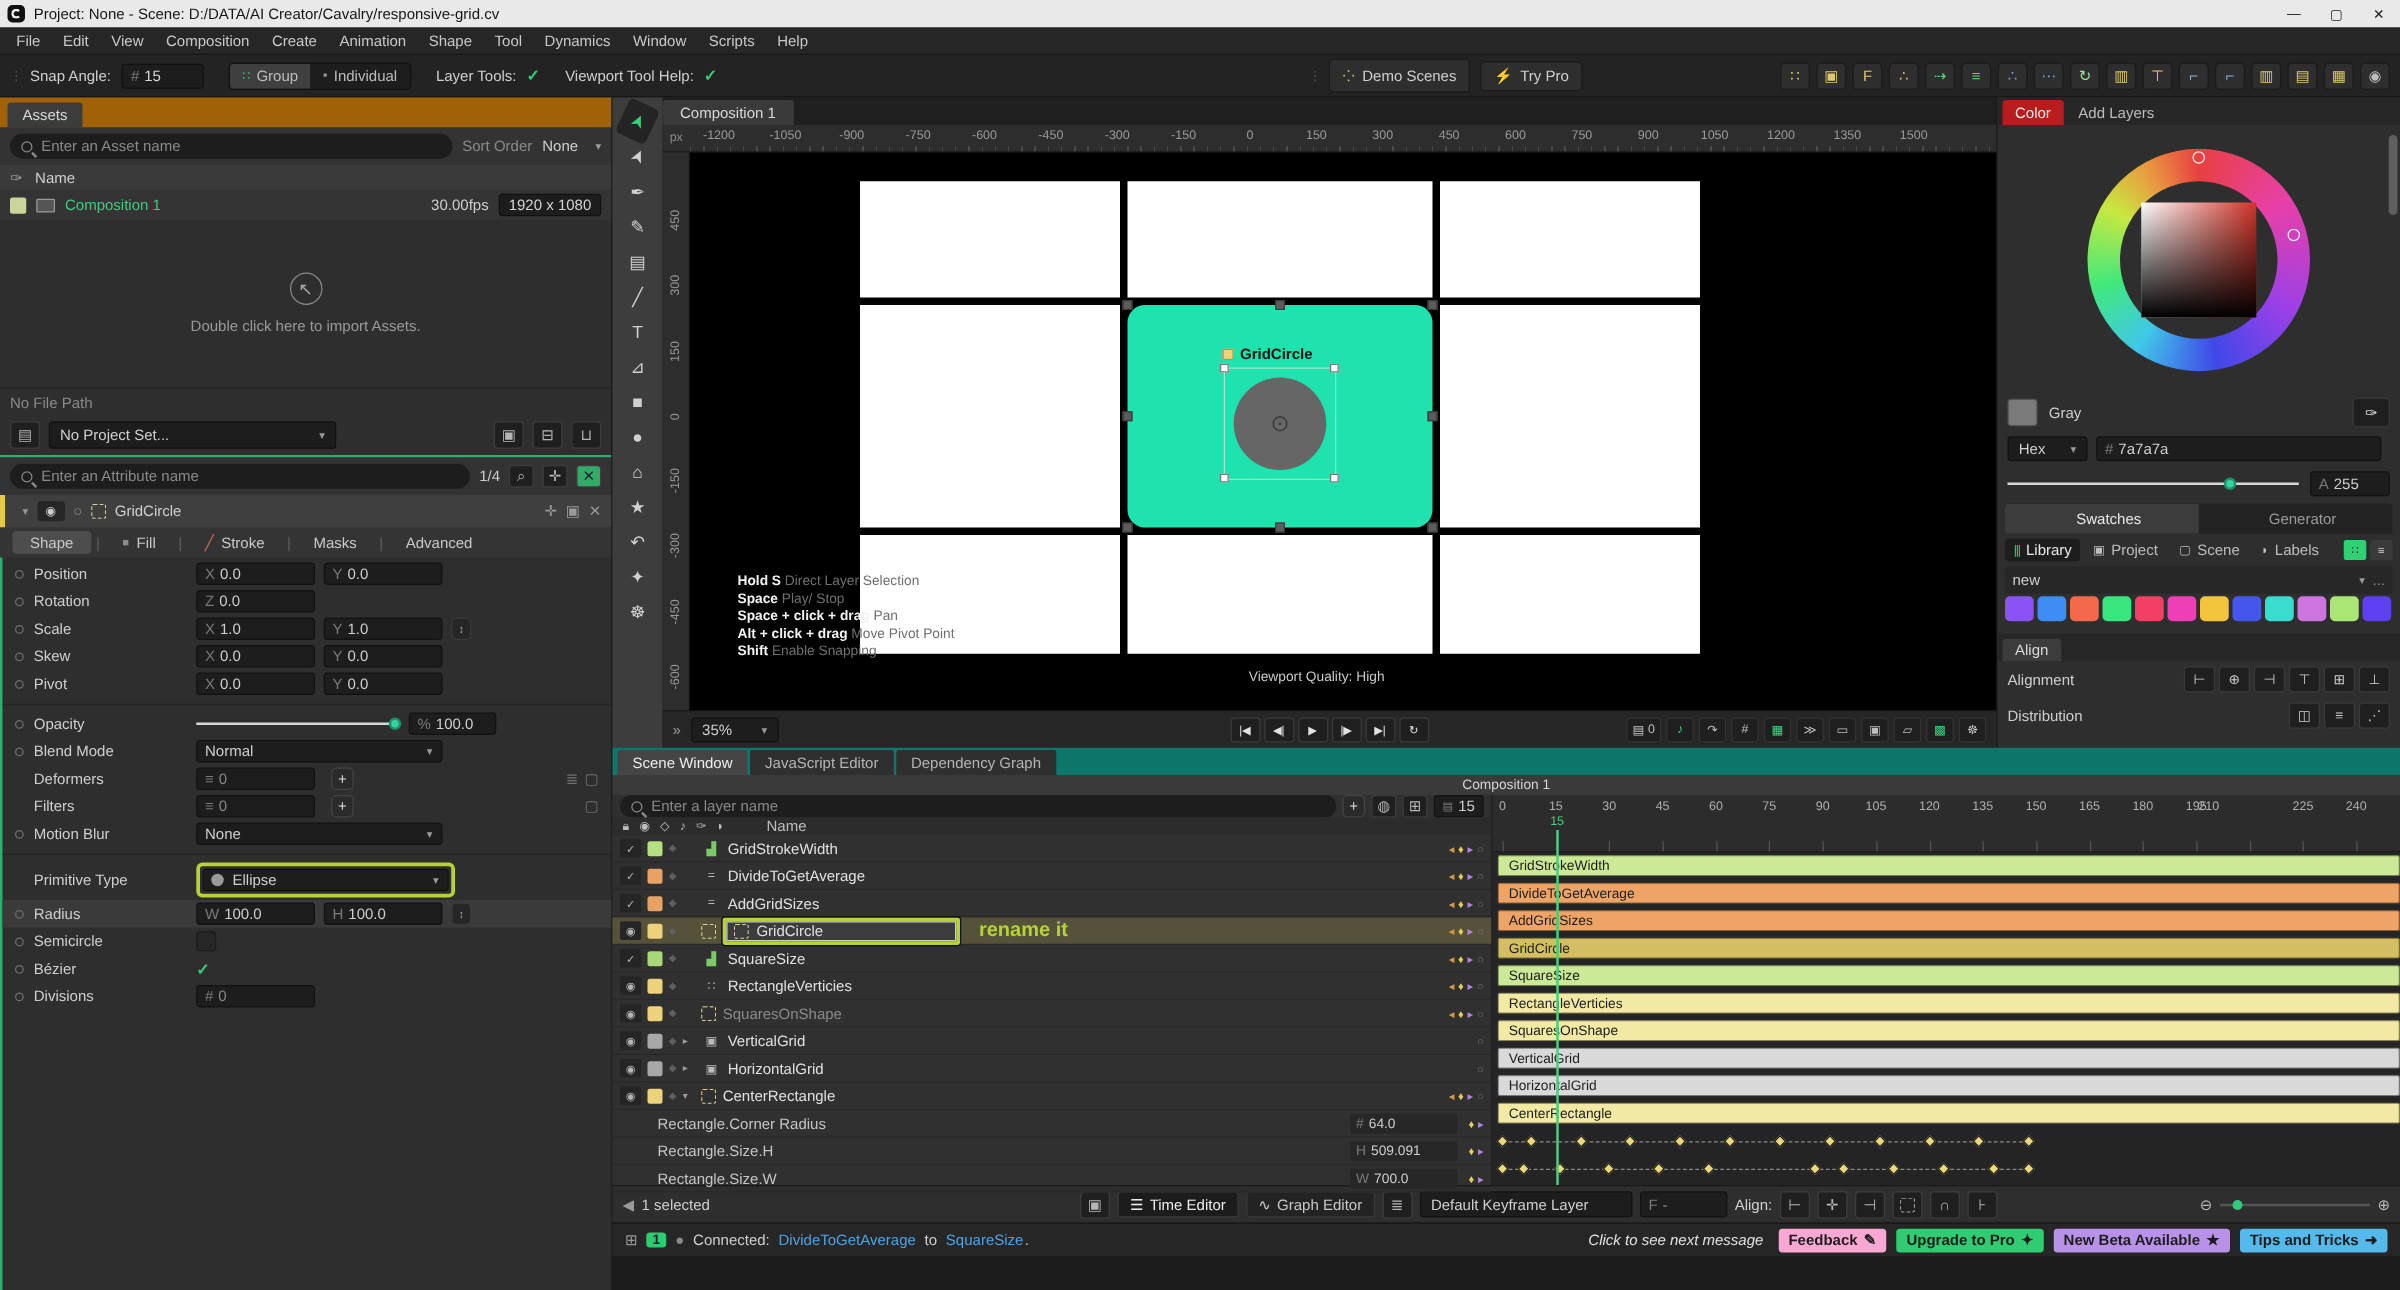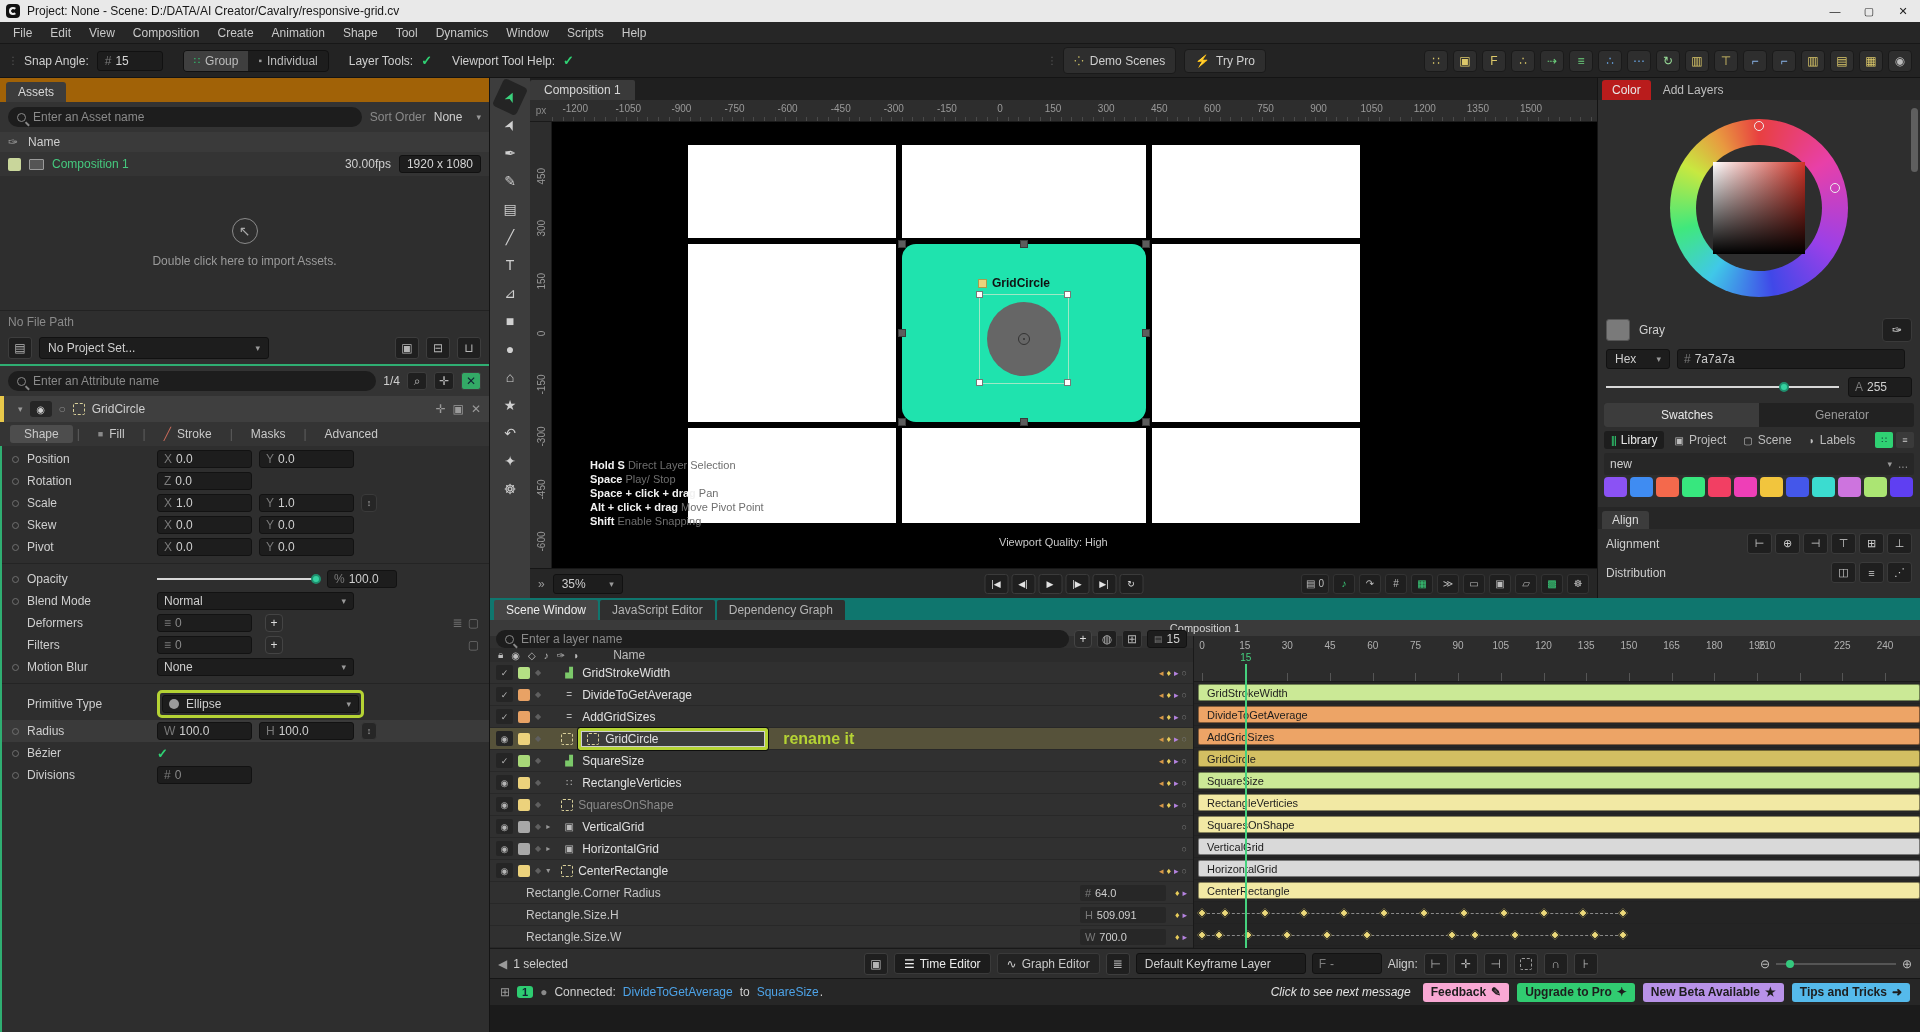--- a/index.html
+++ b/index.html
@@ -156,21 +156,21 @@
   .al-btns { display:flex; gap:3px; margin-left:auto; }
   .al-btn { width:25px; height:21px; background:#1f1f1f; border:1px solid #3a3a3a; border-radius:3px; color:#cfcfcf; display:flex; align-items:center; justify-content:center; font-size:11px; }
   .cp-scroll { position:absolute; right:2px; top:30px; width:7px; height:64px; background:#5f5f5f; border-radius:4px; }
 
   
   .tl-tabs { height:22px; background:#0f766e; display:flex; align-items:flex-end; padding-left:4px; gap:2px; }
   .tl-tab { padding:3px 12px; color:#b5b5b5; background:#2f2f2f; border-radius:2px 2px 0 0; }
   .tl-tab.active { background:#454545; color:#ececec; }
   .tl-comp-header { height:16px; background:#3a3a3a; text-align:center; font-size:11px; color:#d5d5d5; line-height:16px; }
   .tl-body { flex:1; display:flex; min-height:0; }
-  .tl-left { width:704px; display:flex; flex-direction:column; background:#303030; border-right:1px solid #1a1a1a;justify-content:flex-end; }
+  .tl-left { width:704px; display:flex; flex-direction:column; background:#303030; border-right:1px solid #1a1a1a; }
   .tl-controls { height:26px; display:flex; align-items:center; gap:5px; padding:0 6px; }
   .tl-colhead { height:20px; display:flex; align-items:center; gap:8px; padding:0 8px; color:#bdbdbd; background:#2c2c2c; font-size:10px; }
   .tl-colhead .nm { margin-left:26px; font-size:12px; }
   .tl-rows { flex:1; }
   .tl-row { height:22px; display:flex; align-items:center; gap:5px; padding:0 6px; border-bottom:1px solid #282828; position:relative; }
   .tl-row.selected { background:#56523a; }
   .tgl { width:17px; height:15px; background:#252525; border-radius:2px; display:flex; align-items:center; justify-content:center; font-size:9px; color:#b5b5b5; flex:none; }
   .tag-ico { color:#5f5f5f; font-size:8px; }
   .type-ico { width:16px; text-align:center; color:#b9b9b9; font-size:10px; flex:none; }
   .lname { color:#e0e0e0; }
@@ -498,20 +498,25 @@
         <span class="alabel">Radius</span>
         <span class="f-well">
             <span class="pfx">W</span>
             <span>100.0</span>
           </span>
         <span class="f-well">
             <span class="pfx">H</span>
             <span>100.0</span>
           </span>
         <span class="link-box">↕</span>
+      </div>
+      <div class="arow">
+        <span class="kdot"></span>
+        <span class="alabel">Semicircle</span>
+        <span class="cb"></span>
       </div>
       <div class="arow">
         <span class="kdot"></span>
         <span class="alabel">Bézier</span>
         <span class="check">✓</span>
       </div>
       <div class="arow">
         <span class="kdot"></span>
         <span class="alabel dim">Divisions</span>
         <span class="f-well">

